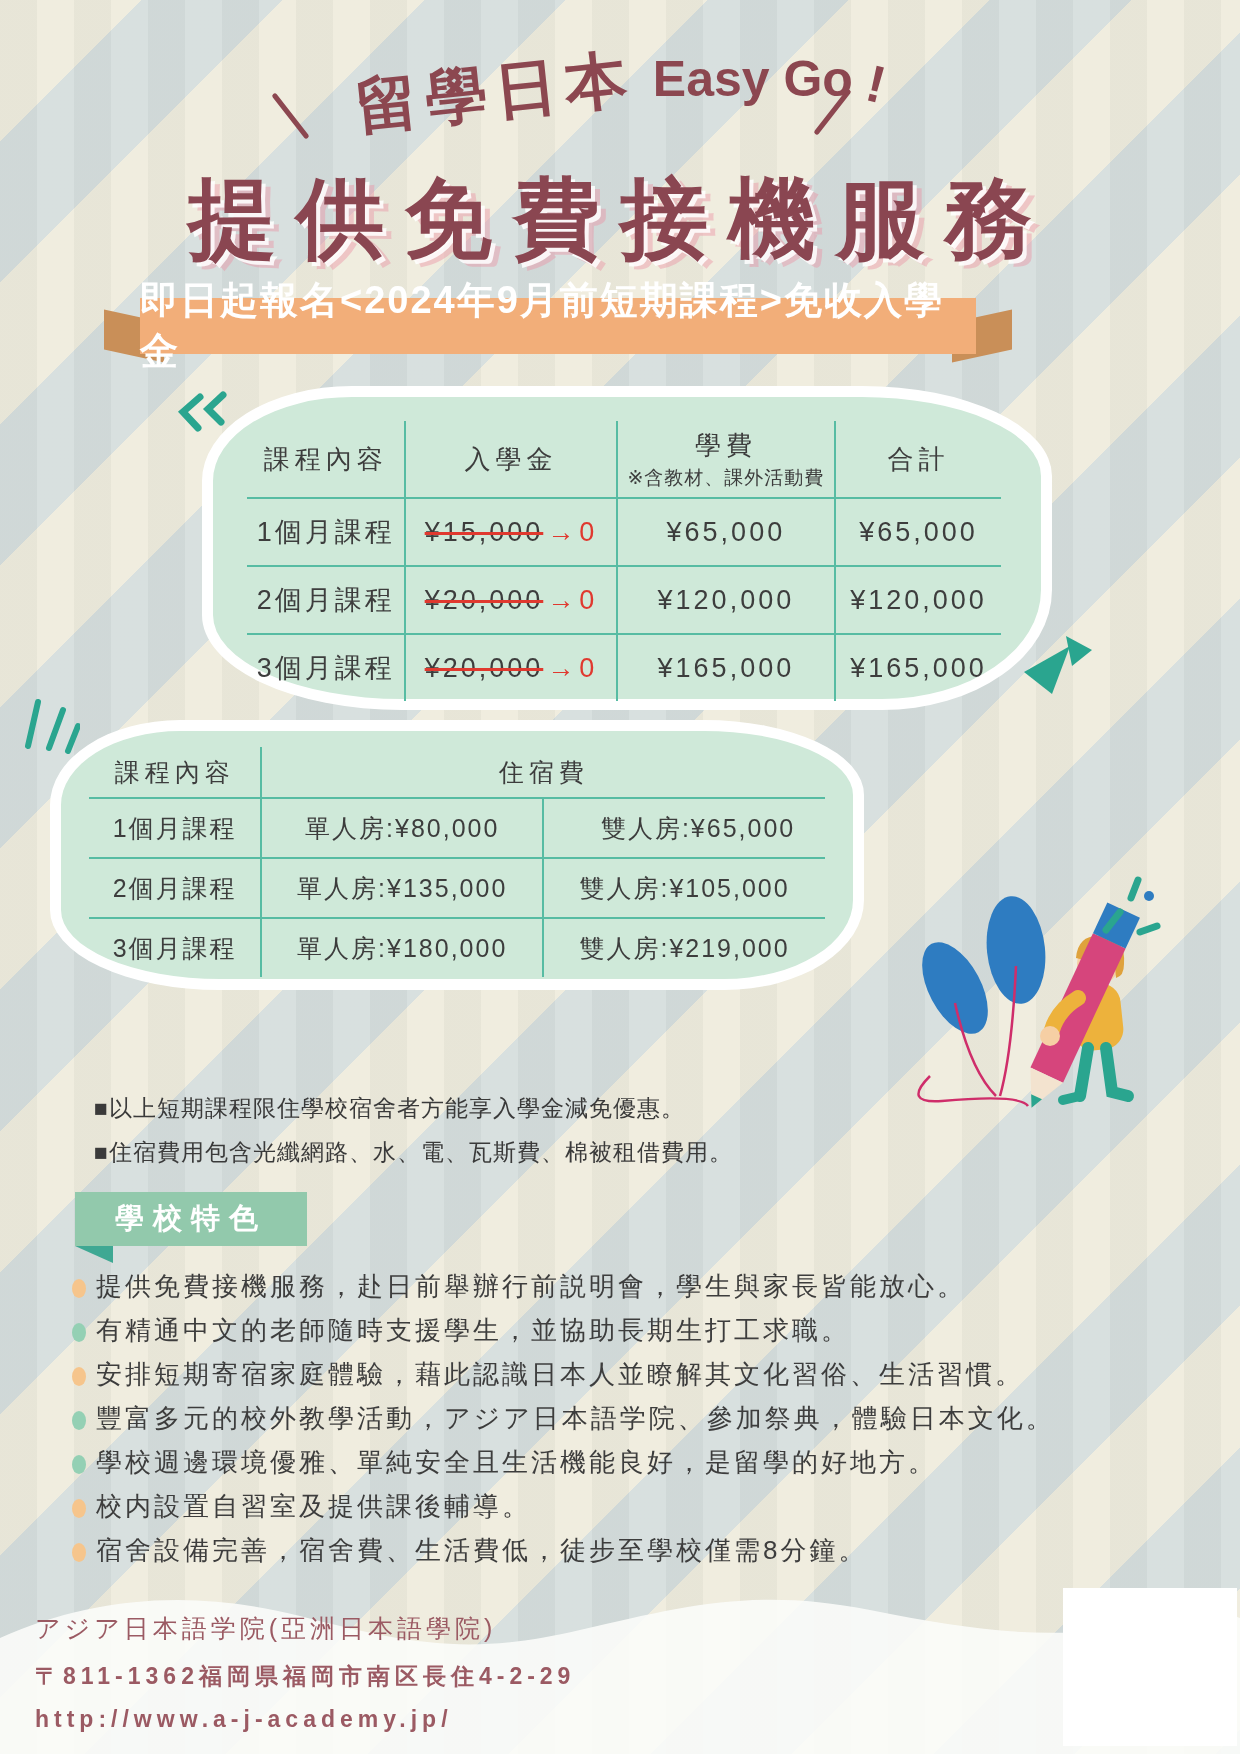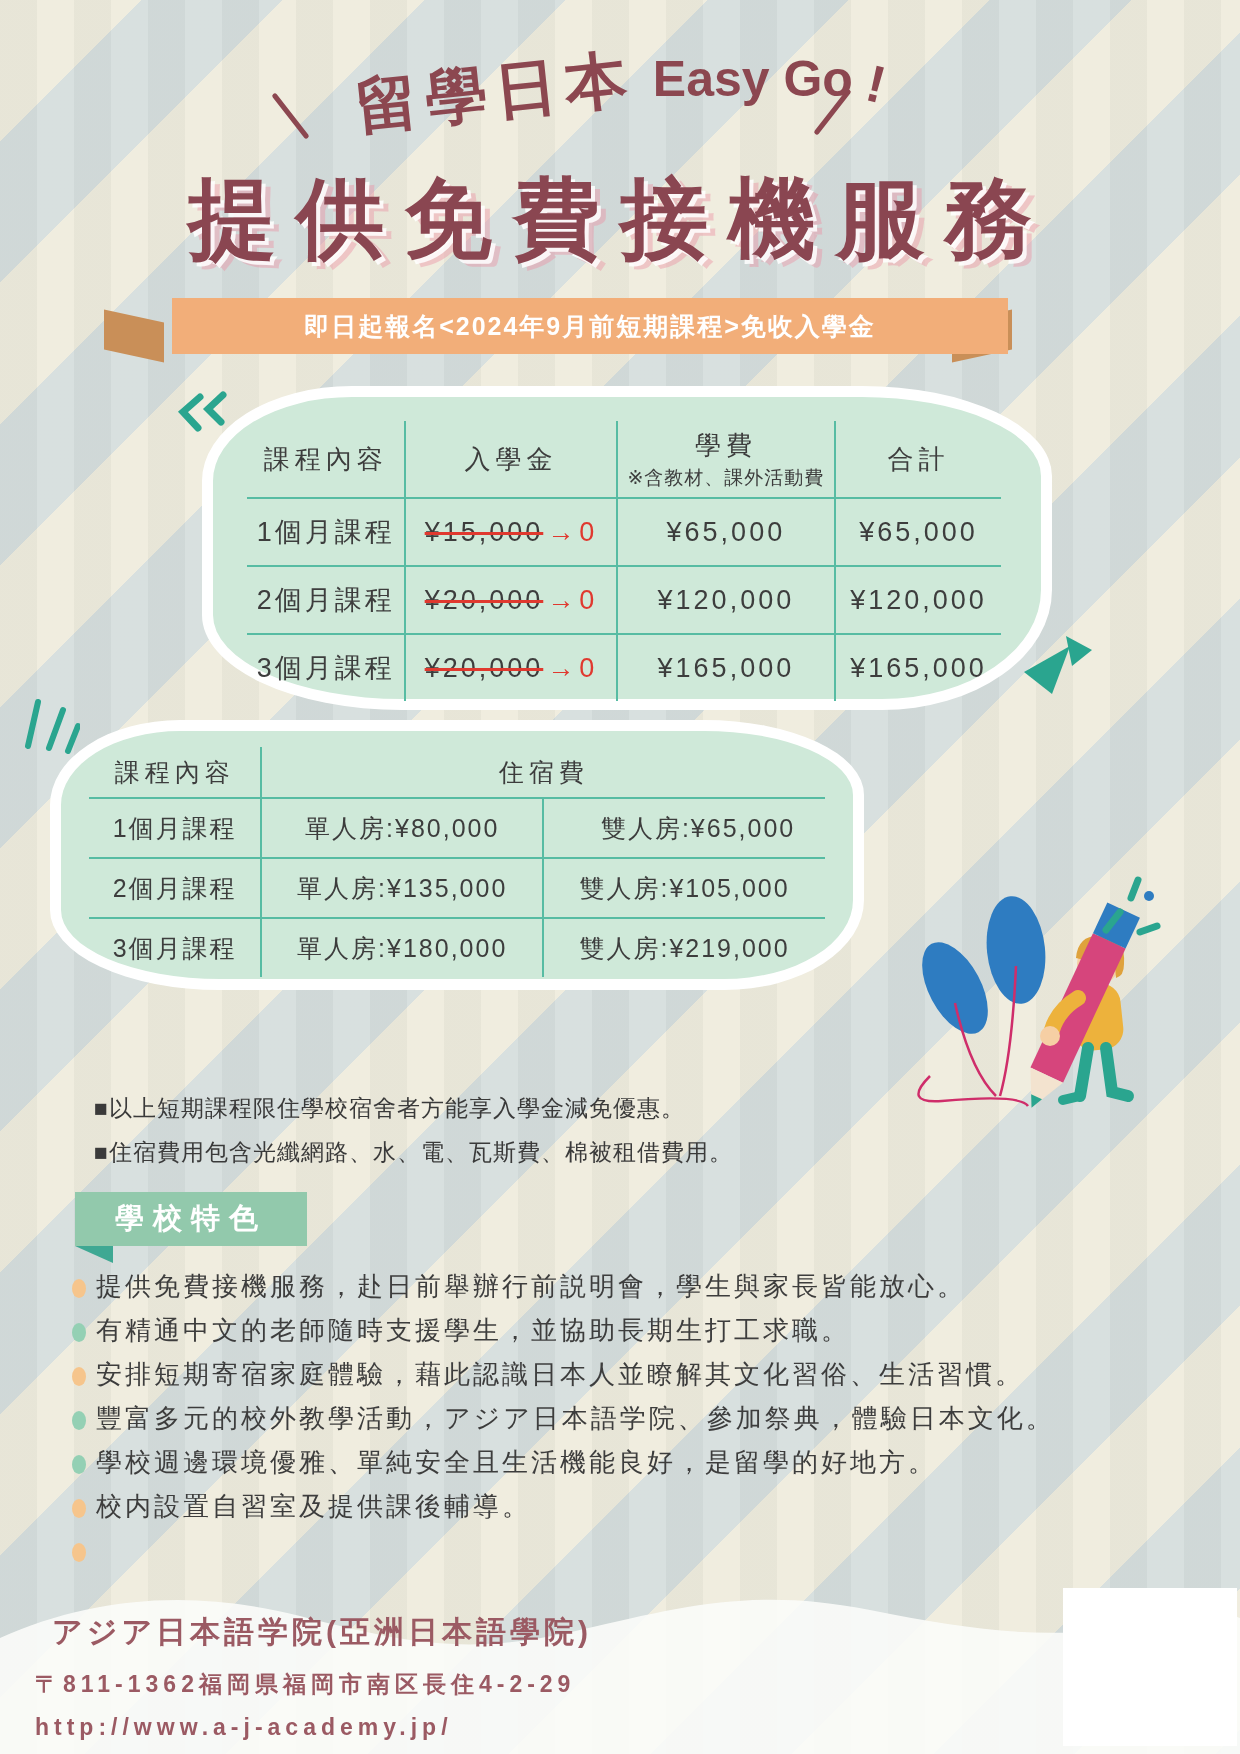--- a/index.html
+++ b/index.html
@@ -25,21 +25,21 @@
     text-shadow:4px 4px 0 rgba(255,255,255,0.85), 9px 7px 0 rgba(236,148,166,0.45);
     white-space:nowrap;
   }
   
   .ribbon-fold{position:absolute;top:316px;width:60px;height:40px;background:#c98f58;}
   .ribbon-fold.l{left:104px;transform:skewY(12deg);}
   .ribbon-fold.r{left:952px;transform:skewY(-12deg);}
   .ribbon{
     position:absolute;left:140px;top:298px;width:836px;height:56px;background:#f2ae79;
     display:flex;align-items:center;justify-content:center;
-    color:#ffffff;font-size:25px;font-weight:700;letter-spacing:2px;margin-left:32px;
+    color:#ffffff;font-size:38px;font-weight:700;letter-spacing:2px;
   }
   
   .blob{position:absolute;background:#cfe9d9;border:11px solid #ffffff;}
   .blob1{left:202px;top:386px;width:828px;height:302px;border-radius:150px 190px 170px 200px / 95px 90px 120px 95px;}
   .blob2{left:50px;top:720px;width:792px;height:248px;border-radius:130px 160px 140px 170px / 85px 75px 90px 80px;}
   
   table{border-collapse:collapse;color:#3d3d3d;}
   .t1{position:absolute;left:34px;top:24px;width:754px;table-layout:fixed;}
   .t2{position:absolute;left:28px;top:16px;width:736px;table-layout:fixed;}
   .t1 th,.t1 td,.t2 th,.t2 td{border:2px solid #57bca3;text-align:center;vertical-align:middle;}
@@ -68,21 +68,21 @@
   .dot{flex:0 0 auto;width:14px;height:19px;border-radius:50%;margin:7px 10px 0 0;}
   .dot.o{background:#f6c58c;}
   .dot.g{background:#94d0b4;}
   .ftext{font-size:26px;line-height:29px;color:#3d3d3d;letter-spacing:3px;}
   
   .acc{position:absolute;}
   
   .footer{position:absolute;left:0;top:1560px;width:1240px;height:194px;}
   .footer svg{position:absolute;left:0;top:0;}
   .footer-text{position:absolute;left:35px;top:52px;color:#9b5a63;}
-  .footer-text .school{font-size:30px;font-weight:700;letter-spacing:4px;margin-bottom:16px;margin-left:17px;}
+  .footer-text .school{font-size:25px;font-weight:400;letter-spacing:4px;margin-bottom:16px;}
   .footer-text .addr,.footer-text .url{font-size:23px;font-weight:700;letter-spacing:5px;margin-bottom:14px;}
   .white-panel{position:absolute;left:1063px;top:1588px;width:174px;height:158px;background:#ffffff;}
 </style>
 </head>
 <body>
 
 <div id="poster">
 
   <span class="slash left"></span>
   <span class="slash right"></span>
@@ -242,20 +242,21 @@
     <div class="feat">
         <span class="dot g"></span>
         <span class="ftext">學校週邊環境優雅、單純安全且生活機能良好，是留學的好地方。</span>
       </div>
     <div class="feat">
         <span class="dot o"></span>
         <span class="ftext">校内設置自習室及提供課後輔導。</span>
       </div>
     <div class="feat">
         <span class="dot o"></span>
+        <span class="ftext">宿舍設備完善，宿舍費、生活費低，徒步至學校僅需8分鐘。</span>
       </div>
   </div>
 
   <div class="footer">
     <svg width="1240" height="194" viewBox="0 0 1240 194">
       <path d="M0,78 C90,38 190,28 300,56 C410,84 470,96 580,70 C690,44 760,28 870,50 C980,72 1060,82 1150,62 C1200,50 1225,52 1240,58 L1240,194 L0,194 Z" fill="rgba(251,252,249,0.9)"></path>
     </svg>
     <div class="footer-text">
       <div class="school">アジア日本語学院(亞洲日本語學院)</div>
       <div class="addr">〒811-1362福岡県福岡市南区長住4-2-29</div>

